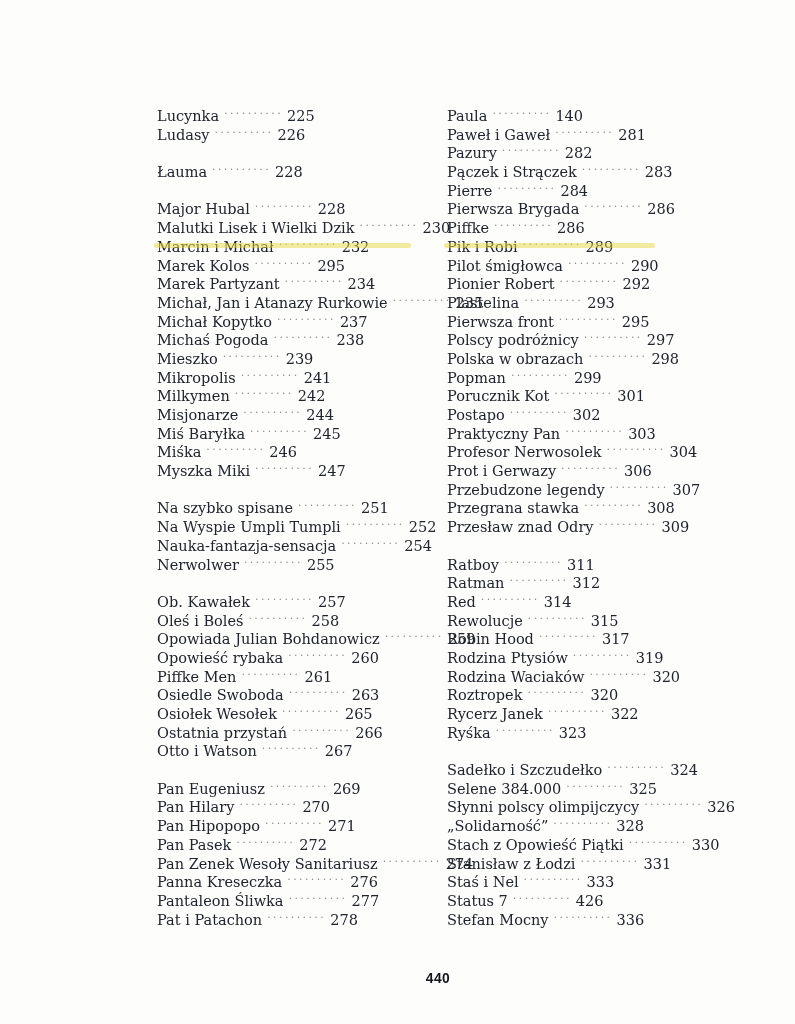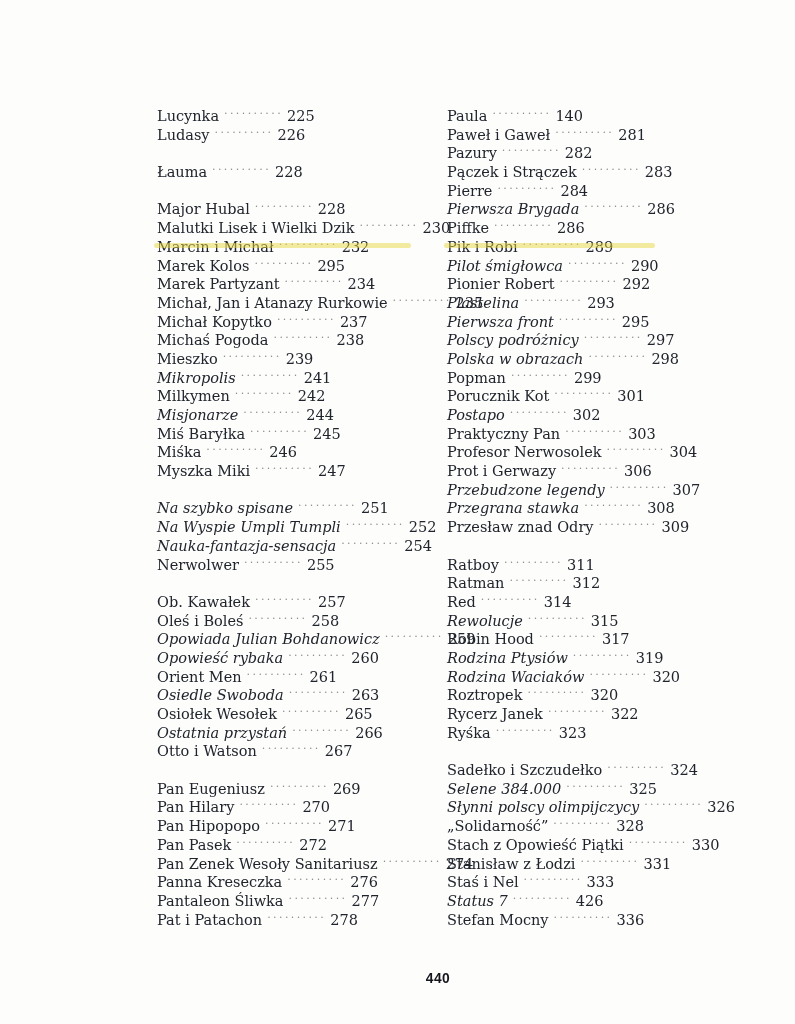--- a/index.html
+++ b/index.html
@@ -21,21 +21,21 @@
   .col-right { left: 447px; }
   .entry {
     font-size: 14.5px;
     line-height: 18.7px;
     height: 18.7px;
     white-space: nowrap;
   }
   .entry.gap { margin-top: 18.7px; }
   .line { position: relative; display: inline-block; }
   .title { color: #20242c; }
-  .title.italic { font-style: italic; }
+  .title.italic { }
   .dots {
     display: inline-block;
     width: 56px;
     overflow: hidden;
     white-space: nowrap;
     color: #8f8f8f;
     font-size: 11px;
     letter-spacing: 2.4px;
     margin: 0 7px 0 5px;
     vertical-align: baseline;
@@ -91,21 +91,21 @@
       <div class="entry"><span class="line"><span class="title">Miśka</span><span class="dots">........................................</span><span class="num">246</span></span></div>
       <div class="entry"><span class="line"><span class="title">Myszka Miki</span><span class="dots">........................................</span><span class="num">247</span></span></div>
       <div class="entry gap"><span class="line"><span class="title italic">Na szybko spisane</span><span class="dots">........................................</span><span class="num">251</span></span></div>
       <div class="entry"><span class="line"><span class="title italic">Na Wyspie Umpli Tumpli</span><span class="dots">........................................</span><span class="num">252</span></span></div>
       <div class="entry"><span class="line"><span class="title italic">Nauka-fantazja-sensacja</span><span class="dots">........................................</span><span class="num">254</span></span></div>
       <div class="entry"><span class="line"><span class="title">Nerwolwer</span><span class="dots">........................................</span><span class="num">255</span></span></div>
       <div class="entry gap"><span class="line"><span class="title">Ob. Kawałek</span><span class="dots">........................................</span><span class="num">257</span></span></div>
       <div class="entry"><span class="line"><span class="title">Oleś i Boleś</span><span class="dots">........................................</span><span class="num">258</span></span></div>
       <div class="entry"><span class="line"><span class="title italic">Opowiada Julian Bohdanowicz</span><span class="dots">........................................</span><span class="num">259</span></span></div>
       <div class="entry"><span class="line"><span class="title italic">Opowieść rybaka</span><span class="dots">........................................</span><span class="num">260</span></span></div>
-      <div class="entry"><span class="line"><span class="title">Orient Men</span><span class="dots">........................................</span><span class="num">261</span></span></div>
+      <div class="entry"><span class="line"><span class="title">Piffke Men</span><span class="dots">........................................</span><span class="num">261</span></span></div>
       <div class="entry"><span class="line"><span class="title italic">Osiedle Swoboda</span><span class="dots">........................................</span><span class="num">263</span></span></div>
       <div class="entry"><span class="line"><span class="title">Osiołek Wesołek</span><span class="dots">........................................</span><span class="num">265</span></span></div>
       <div class="entry"><span class="line"><span class="title italic">Ostatnia przystań</span><span class="dots">........................................</span><span class="num">266</span></span></div>
       <div class="entry"><span class="line"><span class="title">Otto i Watson</span><span class="dots">........................................</span><span class="num">267</span></span></div>
       <div class="entry gap"><span class="line"><span class="title">Pan Eugeniusz</span><span class="dots">........................................</span><span class="num">269</span></span></div>
       <div class="entry"><span class="line"><span class="title">Pan Hilary</span><span class="dots">........................................</span><span class="num">270</span></span></div>
       <div class="entry"><span class="line"><span class="title">Pan Hipopopo</span><span class="dots">........................................</span><span class="num">271</span></span></div>
       <div class="entry"><span class="line"><span class="title">Pan Pasek</span><span class="dots">........................................</span><span class="num">272</span></span></div>
       <div class="entry"><span class="line"><span class="title">Pan Zenek Wesoły Sanitariusz</span><span class="dots">........................................</span><span class="num">274</span></span></div>
       <div class="entry"><span class="line"><span class="title">Panna Kreseczka</span><span class="dots">........................................</span><span class="num">276</span></span></div>

